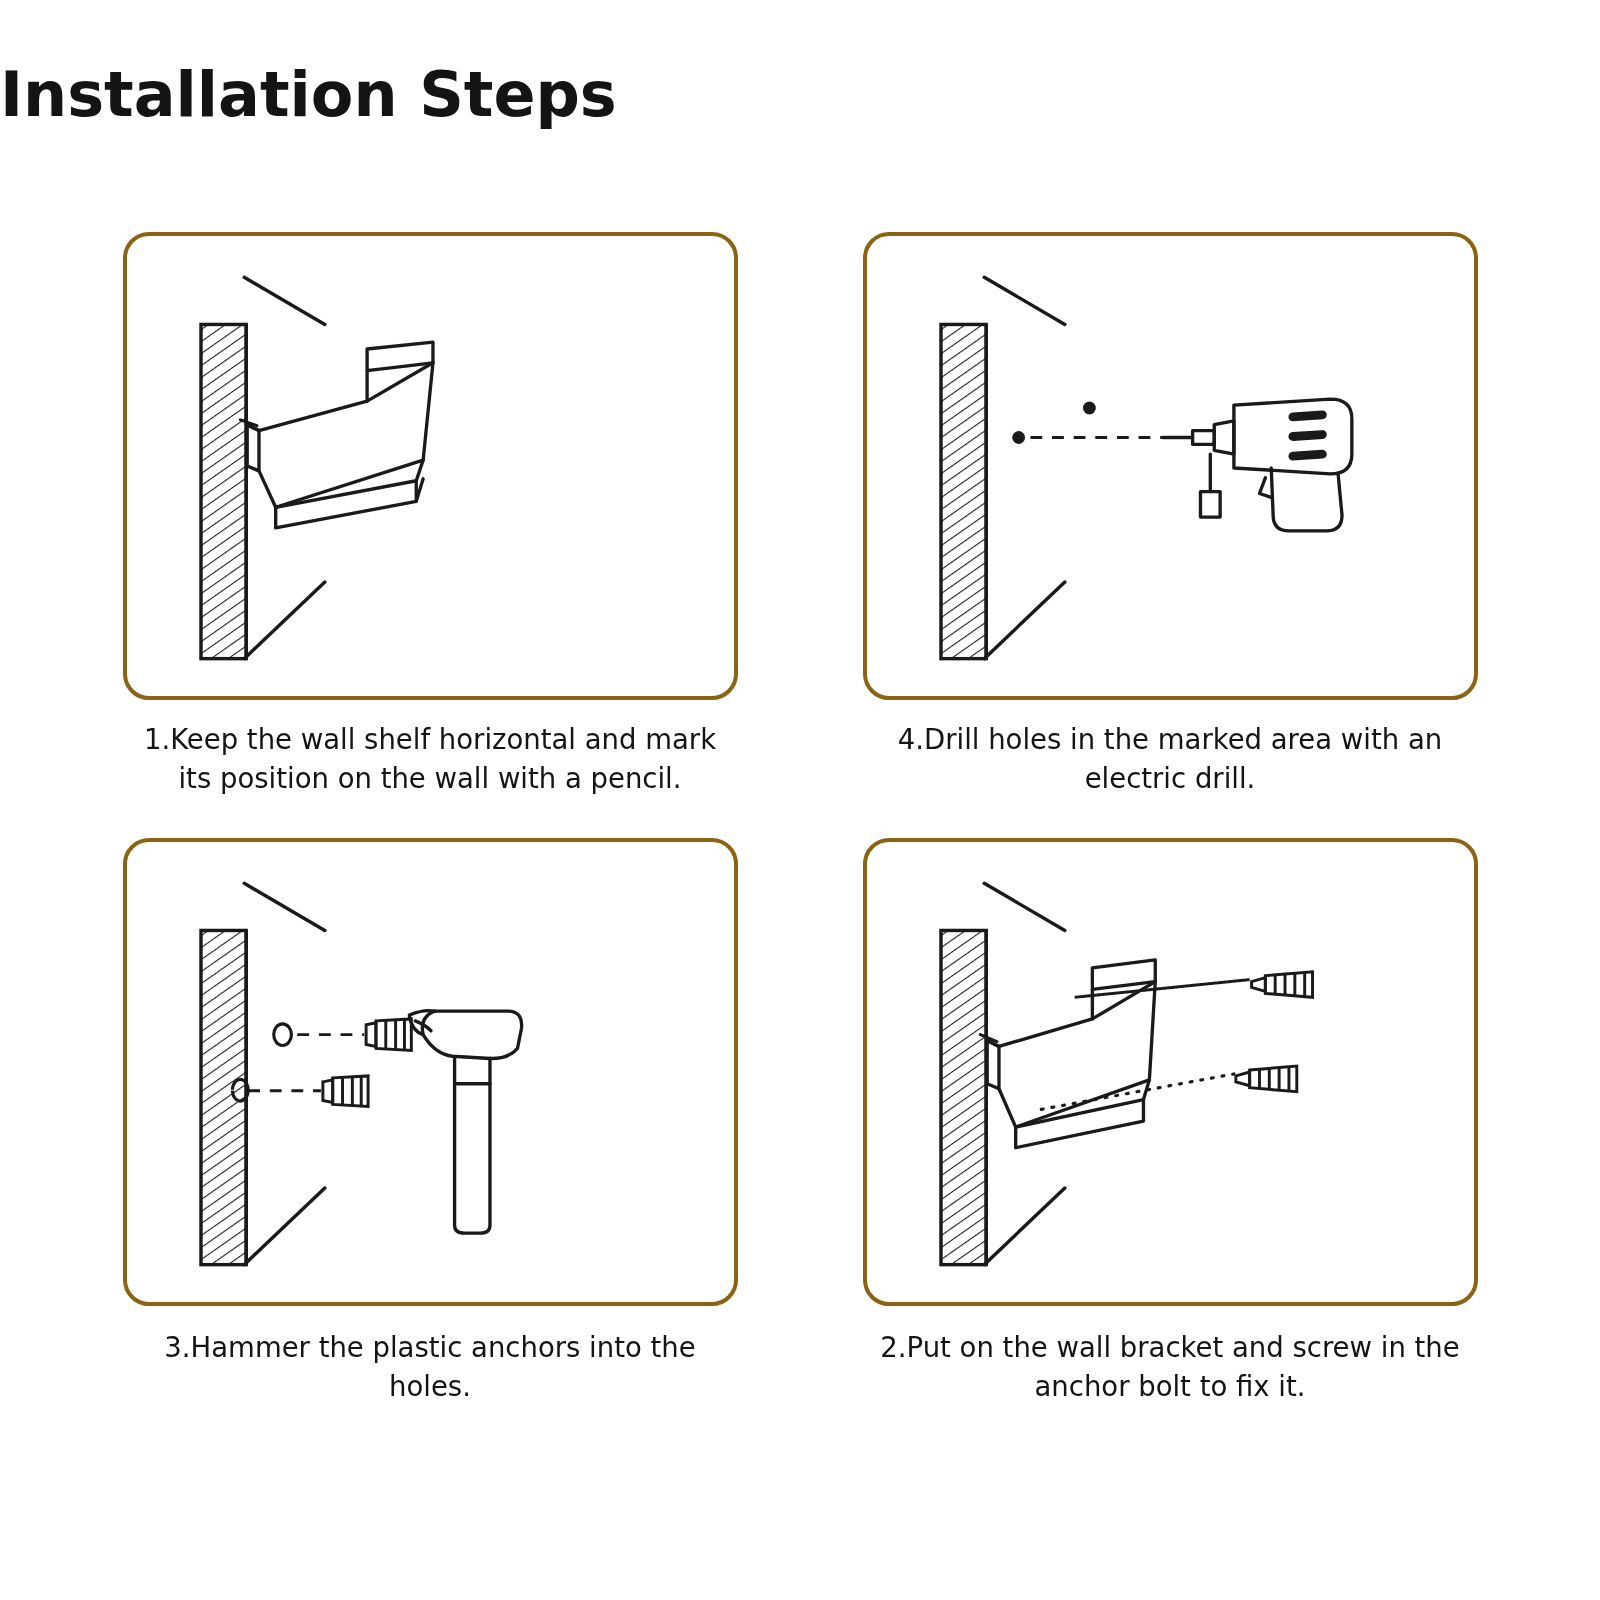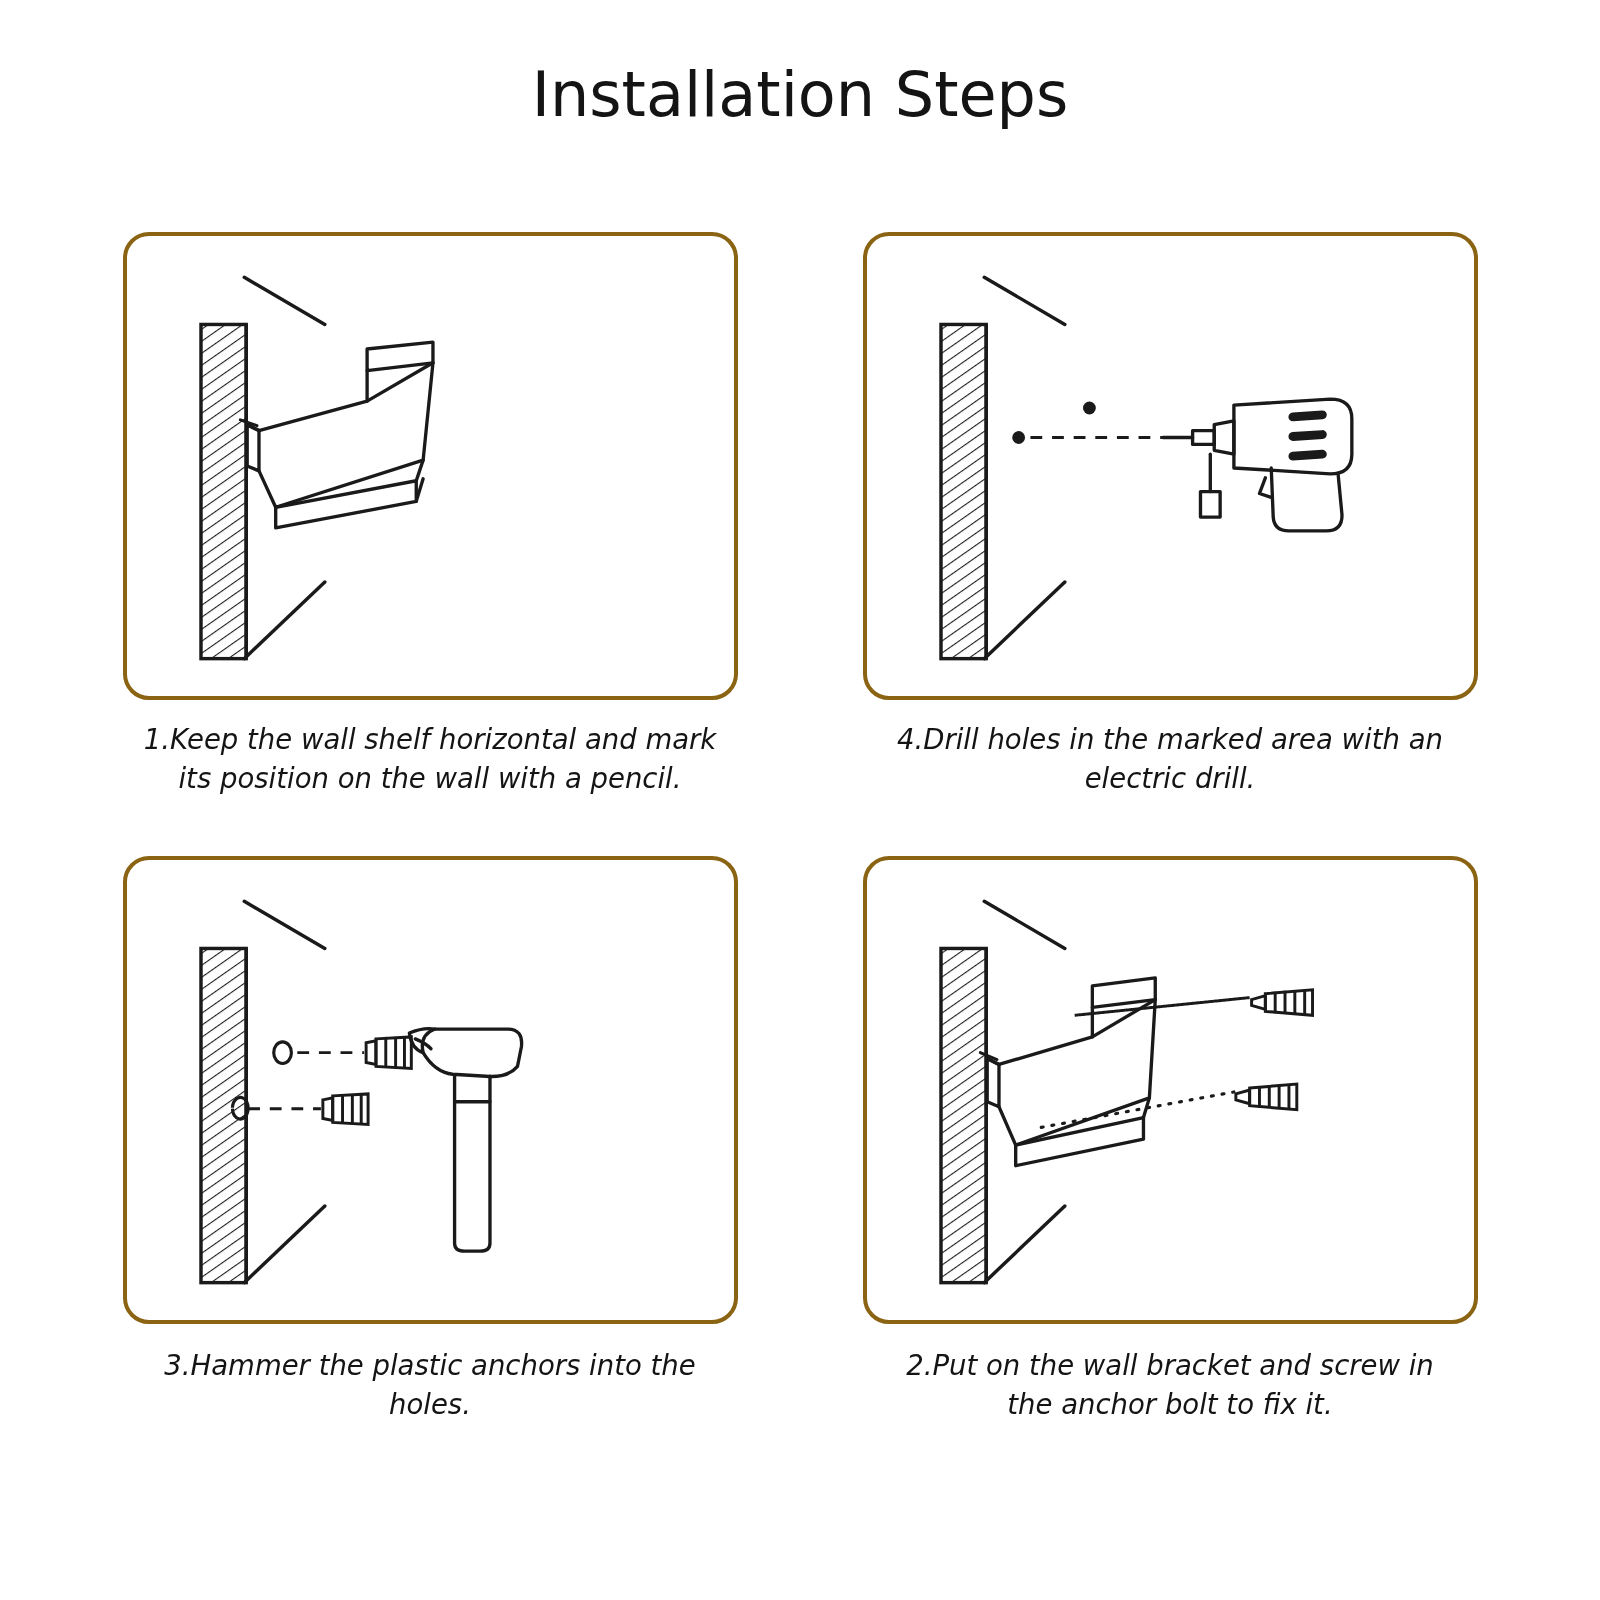--- a/index.html
+++ b/index.html
@@ -14,23 +14,22 @@
     color: #1a1a1a;
     overflow: hidden;
   }
   .page {
     position: relative;
     width: 1600px;
     height: 1600px;
     box-sizing: border-box;
   }
   .title {
-    text-align: center;
     font-size: 62px;
-    font-weight: normal;
+    font-weight: bold;
     letter-spacing: 0px;
     padding-top: 58px;
     color: #141414;
     font-family: "DejaVu Sans", sans-serif;
   }
   .grid {
     position: absolute;
     top: 232px;
     left: 0;
     width: 1600px;
@@ -63,27 +62,26 @@
     height: 100%;
   }
   .caption {
     margin-top: 20px;
     text-align: center;
     font-size: 27.5px;
     line-height: 1.42;
     color: #141414;
     width: 580px;
     font-family: "DejaVu Sans", sans-serif;
-    font-style: italic;
   }
   .step-3 .caption, .step-4 .caption {
     margin-top: 22px;
   }
   .row2 {
-    margin-top: 48px;
+    margin-top: 30px;
   }
 </style>
 </head>
 <body>
 
 <div class="page">
 
   <div class="title">Installation Steps</div>
 
   <div class="grid">

